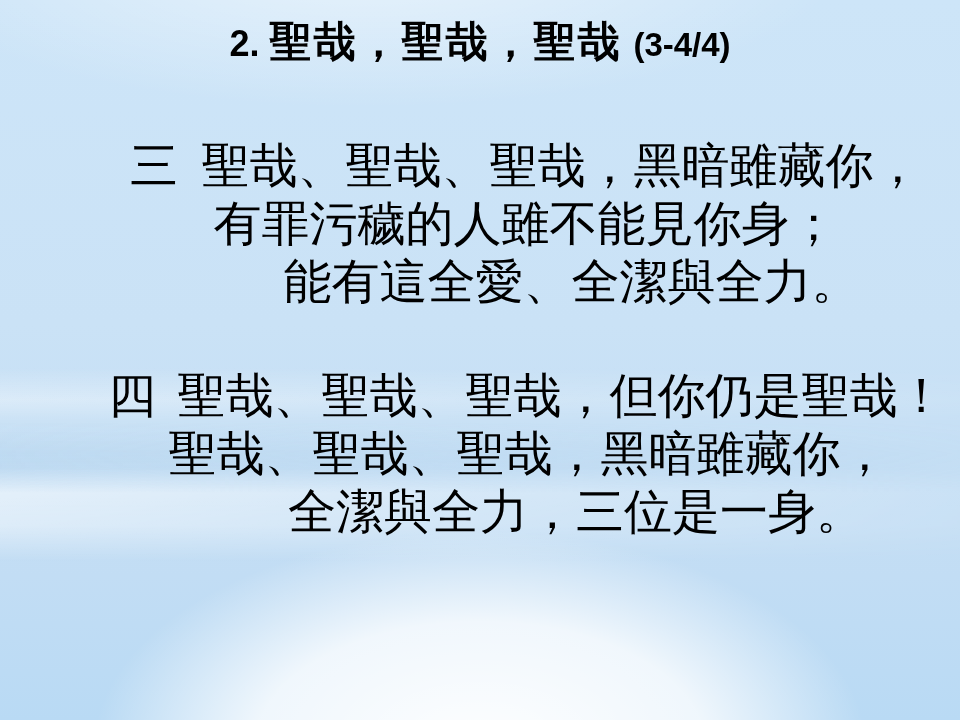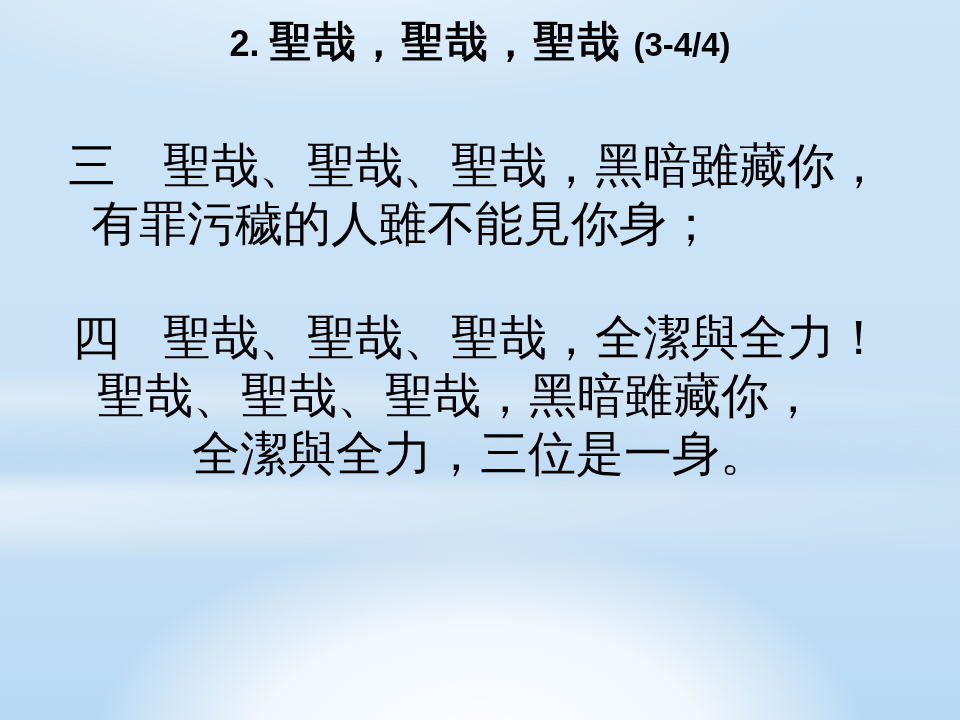--- a/index.html
+++ b/index.html
@@ -37,21 +37,21 @@
     position: absolute; top: 14px; left: 0; width: 100%;
     text-align: center; white-space: nowrap;
     font-family: "Liberation Sans", sans-serif;
     font-weight: bold; line-height: 56px;
   }
   .title .title-number  { font-size: 36px; margin-right: 10px; }
   .title .title-text    { font-size: 42px; letter-spacing: 2px; }
   .title .title-counter { font-size: 33px; margin-left: 12px; }
   .lyrics {
     position: absolute; top: 137px; left: 0; width: 100%;
-    font-size: 48px; line-height: 58px; white-space: nowrap;
+    font-size: 48px; line-height: 58px; white-space: nowrap; text-align: center;
   }
   .line { height: 58px; }
   .verse-num { display: inline-block; }
   
   .v3 .l1 { margin-left: 68px; }  .v3 .l1 .verse-num { width: 95px; }
   .v3 .l2 { margin-left: 91px; }
   .v3 .l3 { margin-left: 105px; }
   .v3 .l4 { margin-left: 183px; }
   .verse + .verse { margin-top: 56px; }
   .v4 .l1 { margin-left: 72px; }  .v4 .l1 .verse-num { width: 91px; }
@@ -68,23 +68,24 @@
   <div class="title">
     <span class="title-number">2.</span><span class="title-text">聖哉，聖哉，聖哉</span><span class="title-counter">(3-4/4)</span>
   </div>
 
   <div class="lyrics">
     <div class="verse v3">
       <div class="line l1">
         <span class="verse-num">三</span><span class="line-text">聖哉、聖哉、聖哉，黑暗雖藏你，</span>
       </div>
       <div class="line l2">有罪污穢的人雖不能見你身；</div>
+      <div class="line l4">能有這全愛、全潔與全力。</div>
     </div>
 
     <div class="verse v4">
       <div class="line l1">
-        <span class="verse-num">四</span><span class="line-text">聖哉、聖哉、聖哉，全潔與全力！</span>
+        <span class="verse-num">四</span><span class="line-text">聖哉、聖哉、聖哉，但你仍是聖哉！</span>
       </div>
       <div class="line l3">聖哉、聖哉、聖哉，黑暗雖藏你，</div>
       <div class="line l4">全潔與全力，三位是一身。</div>
     </div>
   </div>
 </div>
 
 </body></html>

